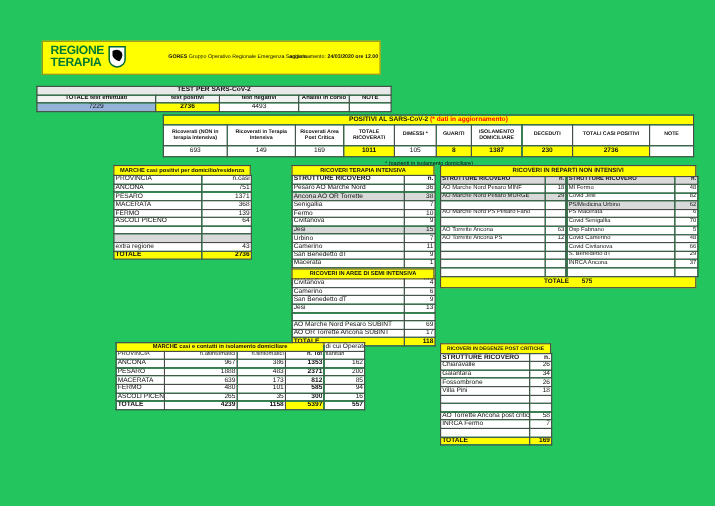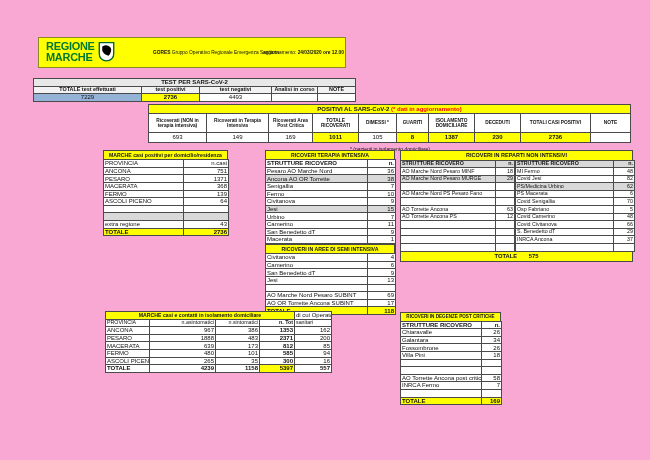--- a/index.html
+++ b/index.html
@@ -1,17 +1,17 @@
 <!DOCTYPE html>
 <html><head>
 <meta charset="utf-8">
 <style>
   html,body{margin:0;padding:0;background:#e9e9e6;}
   body{font-family:"Liberation Sans", sans-serif;}
-  #canvas{position:relative;width:650px;height:460px;background:#f9a8d4;overflow:hidden;margin:0;}
+  #canvas{position:relative;width:650px;height:460px;background:#22c55e;overflow:hidden;margin:0;}
 
   
   .band{position:absolute;left:38px;top:37px;width:308px;height:31px;background:#FFFF00;border:1px solid #8a8a20;box-sizing:border-box;}
   .logo{position:absolute;left:7px;top:3px;display:flex;align-items:center;gap:3px;}
   .logo-txt{color:#007A33;font-weight:800;font-size:11px;line-height:0.93;letter-spacing:-0.3px;}
   .gores{position:absolute;left:114px;top:12px;font-size:4.8px;color:#111;white-space:nowrap;}
   .agg{position:absolute;left:224px;top:12px;font-size:4.8px;color:#111;white-space:nowrap;}
 
   
   .blk{position:absolute;box-sizing:border-box;}
@@ -63,21 +63,21 @@
 </style>
 </head>
 <body>
 
 <div id="canvas">
 
   <div class="band">
     <div class="logo">
       <div class="logo-txt">
         <div>REGIONE</div>
-        <div>MARCHE</div>
+        <div>TERAPIA</div>
       </div>
       <svg width="17" height="21" viewBox="0 0 20 24">
         <path d="M1.5 1.5 h17 v13 a8.5 8 0 0 1 -8.5 8.5 a8.5 8 0 0 1 -8.5 -8.5 z" fill="#ffffff" stroke="#006633" stroke-width="1.6"></path>
         <path d="M5 6 q6.5 -3.5 10 1.5 q1.8 4.2 -2.5 9.5 q-5.5 -1.5 -7.5 -6 z" fill="#000000"></path>
       </svg>
     </div>
     <div class="gores">
       <b>GORES</b>
       <span>Gruppo Operativo Regionale Emergenza Sanitaria</span>
     </div>

